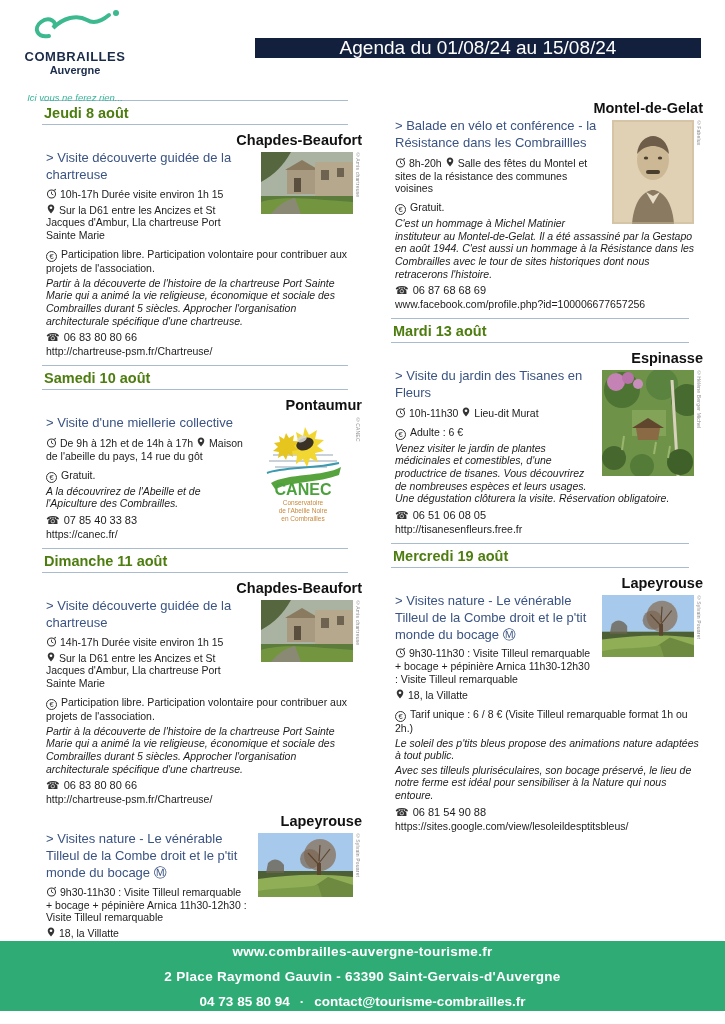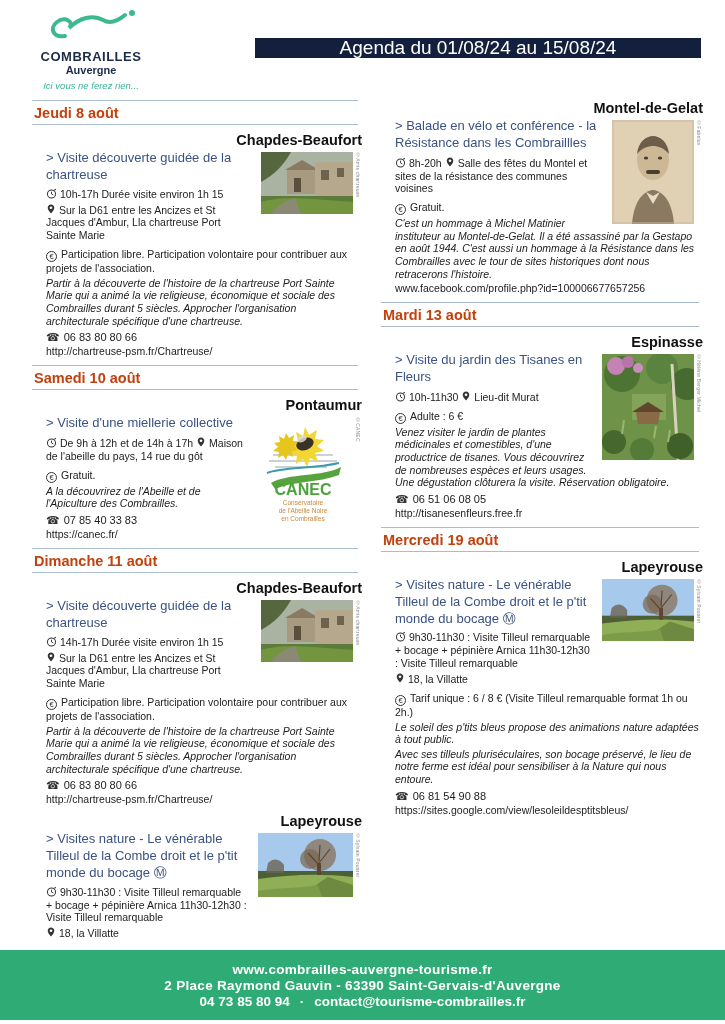--- a/index.html
+++ b/index.html
@@ -1,34 +1,34 @@
 <!DOCTYPE html>
 <html><head>
 <meta charset="utf-8">
 <style>
   * { margin:0; padding:0; box-sizing:border-box; }
   body { background:#e8e8e8; font-family:"Liberation Sans", sans-serif; }
   .page { width:725px; height:1024px; background:#fff; position:relative; margin:0 auto; overflow:hidden; color:#1c1c1c; }
 
   
   .header { position:relative; height:100px; }
-  .logo { position:absolute; left:28px; top:6px; width:126px; text-align:center; }
+  .logo { position:absolute; left:12px; top:6px; width:126px; text-align:center; }
   .logo-name { font-size:13px; font-weight:bold; letter-spacing:.5px; color:#1b2b4a; line-height:1.1; }
   .logo-sub { font-size:11px; font-weight:bold; color:#1b2b4a; }
-  .logo-tagline { margin-top:4px; font-size:9.5px; font-style:italic; color:#3ab59a; }
+  .logo-tagline { margin-top:16px; font-size:9.5px; font-style:italic; color:#3ab59a; }
   .banner { position:absolute; left:255px; top:38px; width:446px; height:20px; background:#13203d; color:#fff;
             display:flex; align-items:center; justify-content:center; font-size:19px; }
 
   
   .cols { display:flex; gap:15px; padding:0 22px 0 28px; align-items:flex-start; height:854px; overflow:hidden; }
   .col { width:334px; }
   .col.right { width:326px; }
 
   .date-header { border-top:1px solid #a9bccd; border-bottom:1px solid #a9bccd; padding:4px 2px 3px;
-                 font-size:14.5px; font-weight:bold; color:#c2410c; margin:8px 4px 7px; }
+                 font-size:14.5px; font-weight:bold; color:#4d7c0f; margin:8px 14px 7px; }
   .date-header.first { margin-top:0; }
 
   .event { margin-bottom:8px; overflow:visible; }
   .event::after { content:""; display:block; clear:both; }
   .city { font-size:14.5px; font-weight:bold; color:#111; margin-bottom:2px;text-align:right; }
   .evt-body { padding-left:18px; }
   .title { font-size:13px; font-weight:normal; color:#3a5382; line-height:1.3; margin-bottom:4px; }
   .meta { font-size:10.5px; line-height:1.22; color:#222; margin:2px 0; }
   .meta.price { margin:6px 0 2px; }
   .desc { font-size:10.5px; font-style:italic; line-height:1.2; color:#1c1c1c; margin:2px 0; }
@@ -40,22 +40,22 @@
                align-items:center; justify-content:center; font-size:7.5px; color:#333; vertical-align:-1px; margin-right:4px; }
   .euro-icon::before { content:"€"; }
   .phone-icon { font-size:11px; color:#333; margin-right:4px; }
   .phone-icon::before { content:"☎"; }
 
   .photo-wrap { float:right; position:relative; margin:2px 9px 5px 8px; }
   .credit { position:absolute; top:0; right:-8px; writing-mode:vertical-rl; font-size:5px; color:#8e8e8e; letter-spacing:.2px; }
   .photo { display:block; }
 
   
-  .footer { position:absolute; left:0; bottom:4px; width:725px; height:70px; background:#2fab76; color:#fff;
-            display:flex; flex-direction:column; align-items:center; justify-content:center; gap:1px; }
+  .footer { position:absolute; left:0; bottom:13px; width:725px; height:70px; background:#2fab76; color:#fff;
+            display:flex; flex-direction:column; align-items:center; justify-content:center; gap:10px; }
   .footer .f-line { font-size:13.5px; font-weight:bold; letter-spacing:.3px; }
   .footer .f-row { display:flex; gap:10px; font-size:13.5px; font-weight:bold; }
 </style>
 </head>
 <body>
 
 <div class="page">
 
   <div class="header">
     <div class="logo">
@@ -278,20 +278,23 @@
             </svg><span>8h-20h</span>
             <svg class="icon" width="10" height="12" viewBox="0 0 12 12">
               <path d="M6 .6 C3.7 .6 2.1 2.4 2.1 4.6 C2.1 7.7 6 11.4 6 11.4 S9.9 7.7 9.9 4.6 C9.9 2.4 8.3 .6 6 .6 Z" fill="#333"></path>
               <circle cx="6" cy="4.5" r="1.6" fill="#fff"></circle>
             </svg><span>Salle des fêtes du Montel et sites de la résistance des communes voisines</span>
           </p>
           <p class="meta price">
             <span class="euro-icon"></span><span>Gratuit.</span>
           </p>
           <p class="desc">C'est un hommage à Michel Matinier instituteur au Montel-de-Gelat. Il a été assassiné par la Gestapo en août 1944. C'est aussi un hommage à la Résistance dans les Combrailles avec le tour de sites historiques dont nous retracerons l'histoire.</p>
+          <p class="phone-line">
+            <span class="phone-icon"></span><span>06 87 68 68 69</span>
+          </p>
           <a class="url" href="#">www.facebook.com/profile.php?id=100006677657256</a>
         </div>
       </section>
 
       <div class="date-header">Mardi 13 août</div>
 
       <section class="event">
         <h3 class="city">Espinasse</h3>
         <div class="evt-body">
           <div class="photo-wrap">

